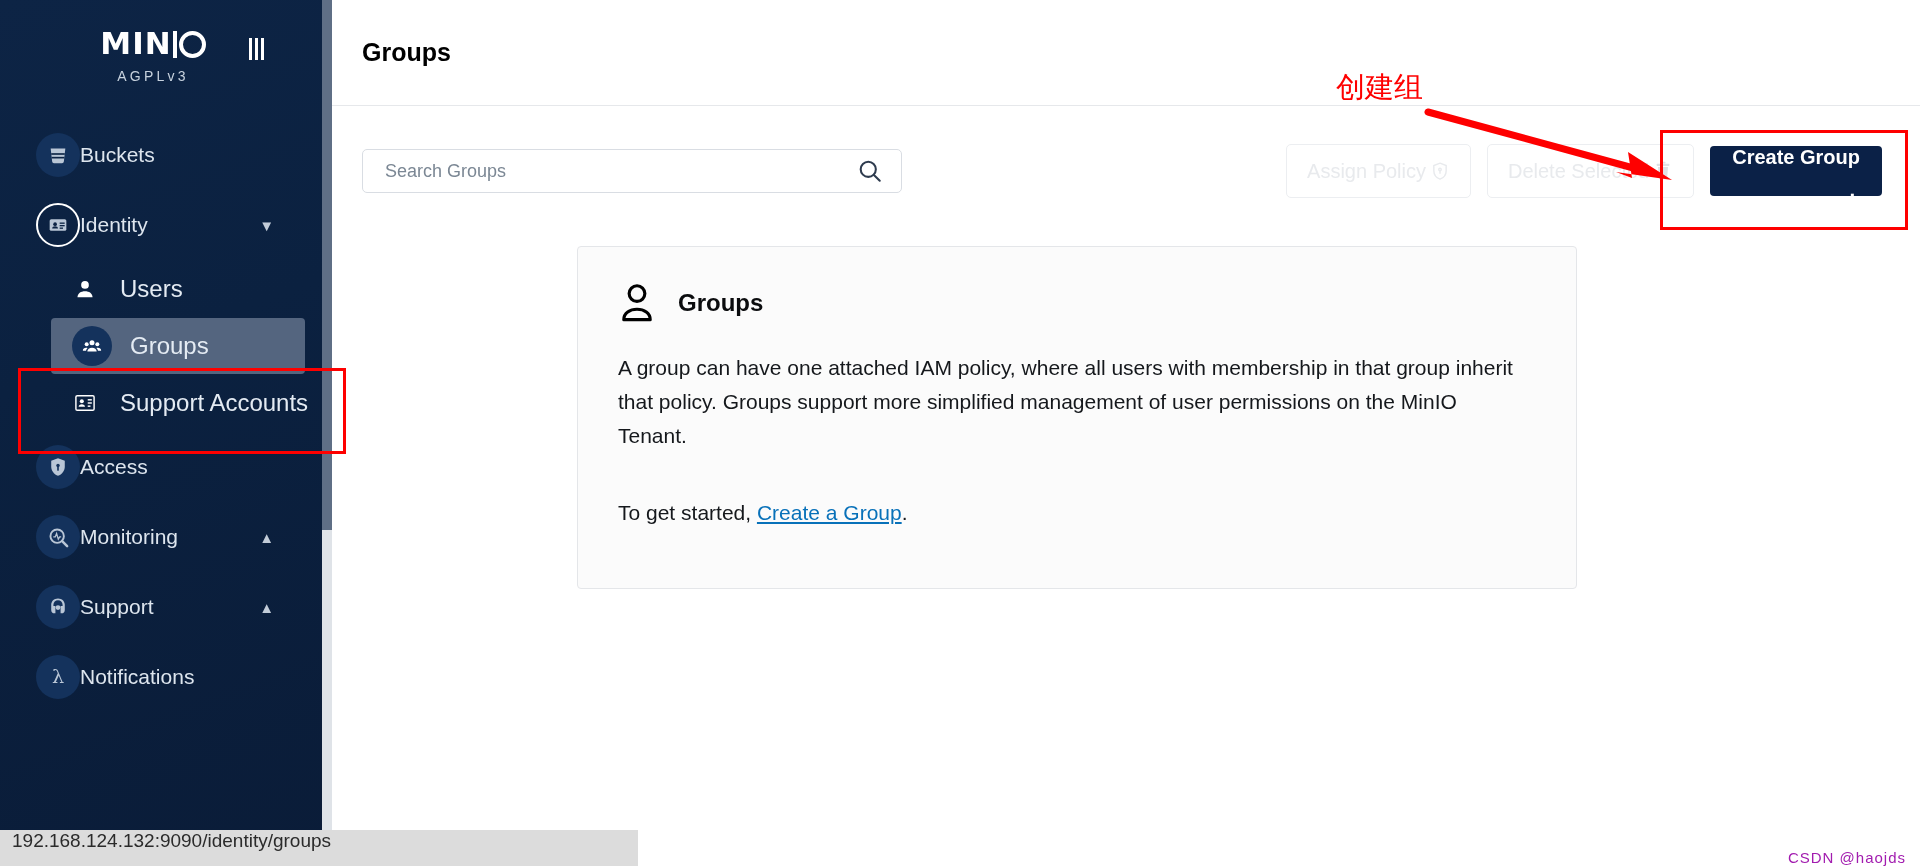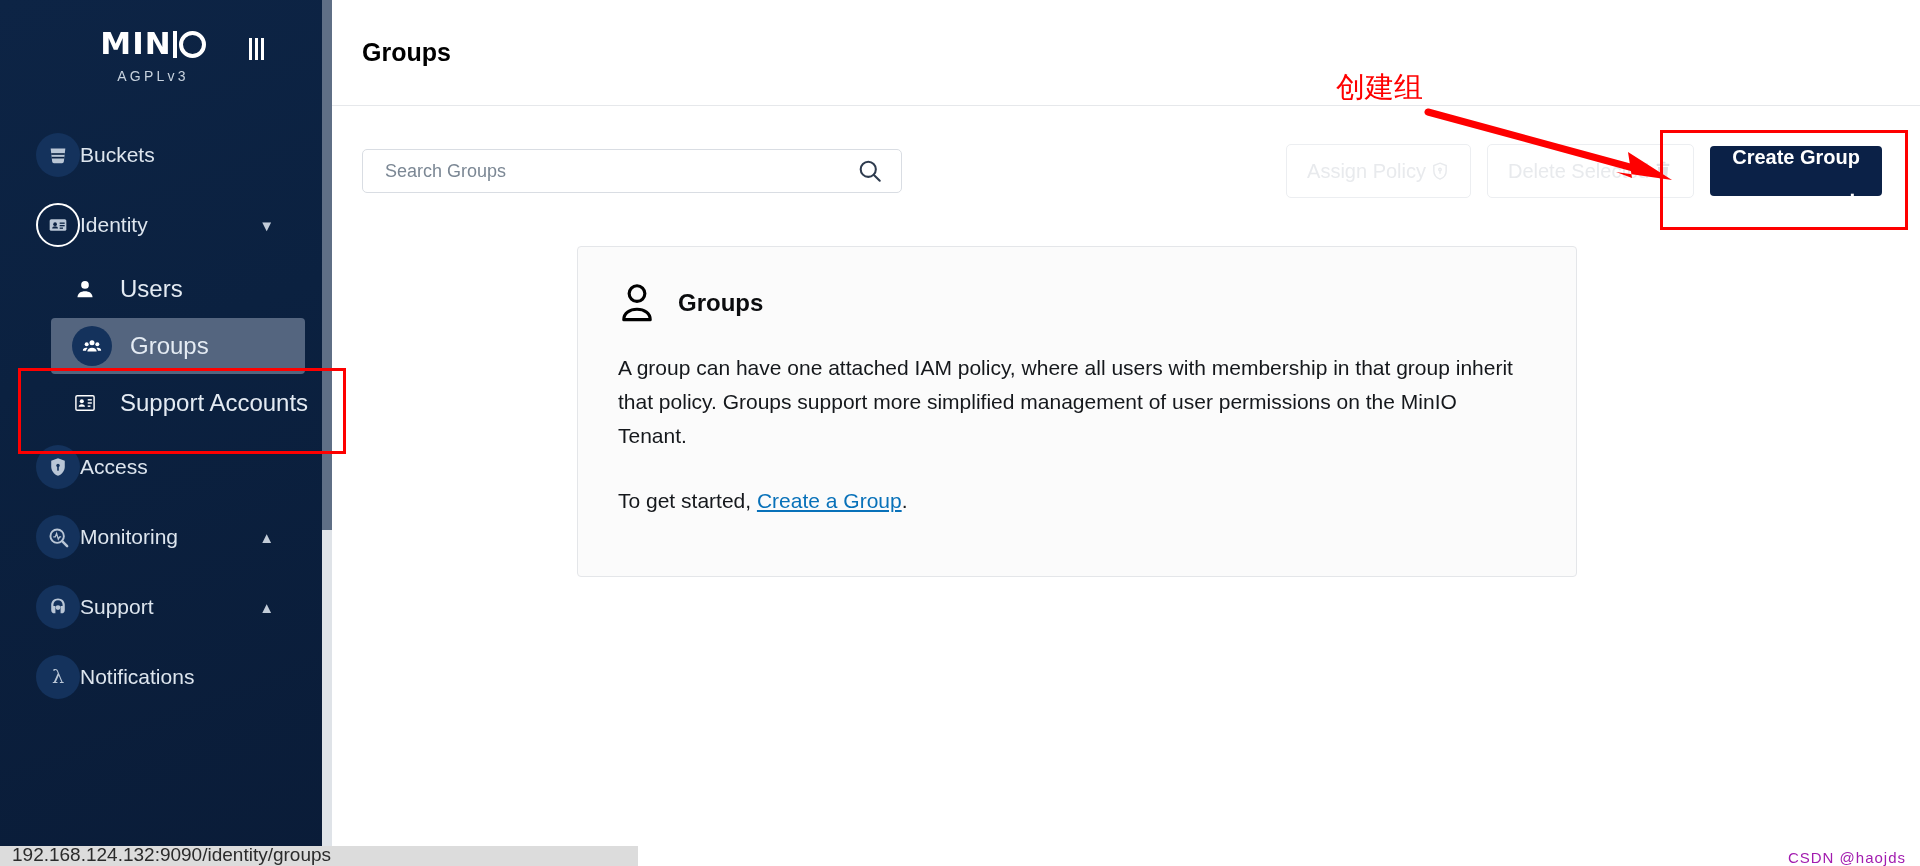--- a/index.html
+++ b/index.html
@@ -261,21 +261,21 @@
     color: #0b0c0e;
   }
   .info-body {
     margin-top: 26px;
     font-size: 21px;
     line-height: 1.62;
     color: #15181c;
     max-width: 910px;
   }
   .info-body2 {
-    margin-top: 36px;
+    margin-top: 48px;
     font-size: 21px;
     color: #15181c;
   }
   .info-body2 a {
     color: #0871b9;
     text-decoration: underline;
   }
 
   
   .anno-text {
@@ -290,24 +290,24 @@
     border: 3px solid #fe0000;
     pointer-events: none;
   }
   .anno-arrow { position: absolute; pointer-events: none; }
 
   
   .statusbar {
     position: absolute;
     left: 0; bottom: 0;
     width: 638px;
-    height: 20px;
+    height: 36px;
     background: #dcdcdc;
     display: flex;
-    align-items: flex-end;
+    align-items: flex-start;
     padding-left: 12px;
     font-size: 19px;
     color: #2b2b2b;
     z-index: 40;
   }
   .watermark {
     position: absolute;
     right: 14px; bottom: 0;
     font-size: 15px;
     color: #a21caf;

